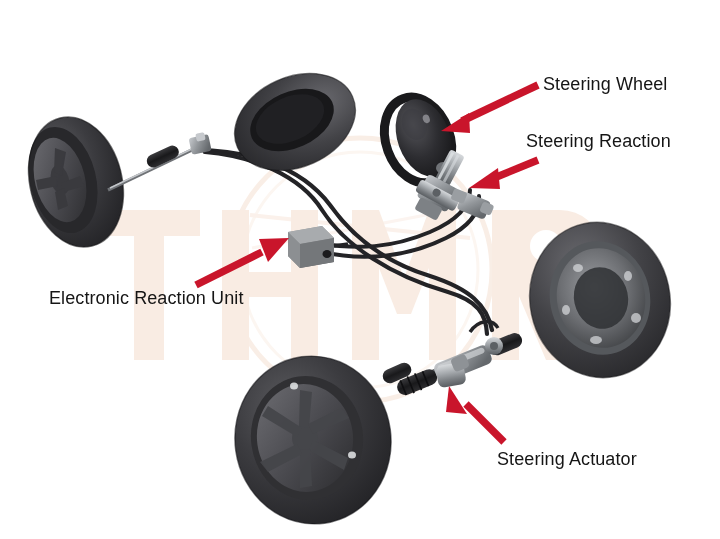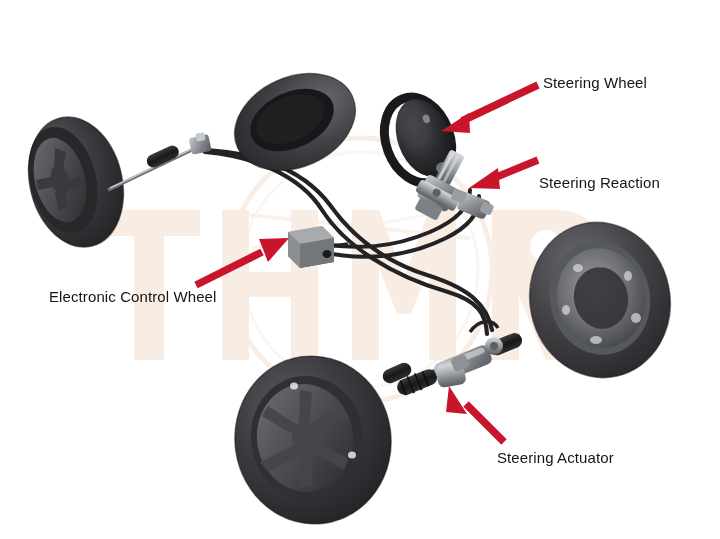--- a/index.html
+++ b/index.html
@@ -24,28 +24,28 @@
     height: 539px;
   }
   #watermark-layer { z-index: 1; }
   #diagram-layer   { z-index: 2; }
   #arrow-layer     { z-index: 3; }
   #label-layer     { z-index: 4; }
 
   .callout-label {
     position: absolute;
     color: #151515;
-    font-size: 15px;
+    font-size: 18px;
     line-height: 1.18;
     font-family: "Liberation Sans", sans-serif;
     white-space: pre;
     letter-spacing: 0.1px;
   }
   #label-steering-wheel { left: 543px; top: 74px; }
-  #label-reaction-actuator { left: 539px; top: 131px; margin-top: 43px; }
+  #label-reaction-actuator { left: 526px; top: 131px; }
   #label-ecu { left: 49px; top: 288px; }
   #label-steering-actuator { left: 481px; top: 449px; margin-left: 16px; }
 </style>
 </head>
 <body>
 
 <div id="stage">
 
   <svg class="layer" id="watermark-layer" viewBox="0 0 720 539">
     <defs>
@@ -288,18 +288,18 @@
       <path d="M504 442 L466 404" stroke="#c9152b" stroke-width="7.5" stroke-linecap="butt" fill="none"></path>
       <path d="M449 386 L467 414 L446 412 Z" fill="#c9152b"></path>
     </g>
   </svg>
 
   <div class="layer" id="label-layer">
     <div class="callout-label" id="label-steering-wheel">Steering Wheel</div>
 
     <div class="callout-label" id="label-reaction-actuator"><span>Steering Reaction</span><br></div>
 
-    <div class="callout-label" id="label-ecu">Electronic Control Wheel</div>
+    <div class="callout-label" id="label-ecu">Electronic Reaction Unit</div>
 
     <div class="callout-label" id="label-steering-actuator">Steering Actuator</div>
   </div>
 
 </div>
 
 </body></html>

